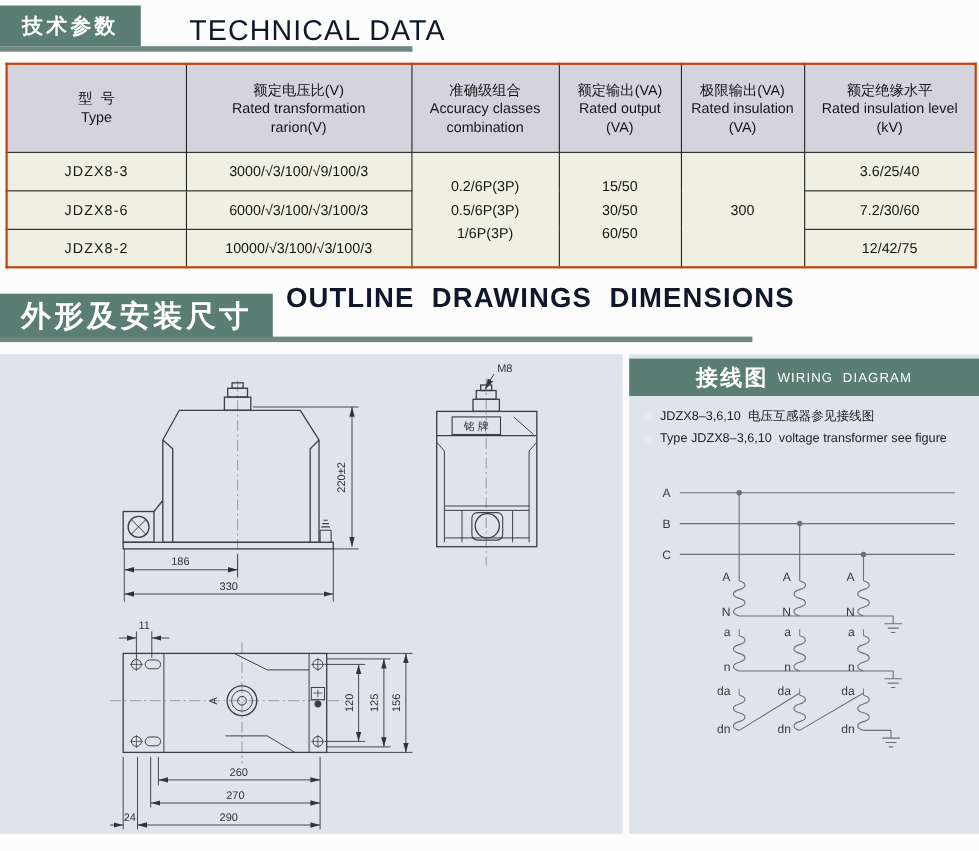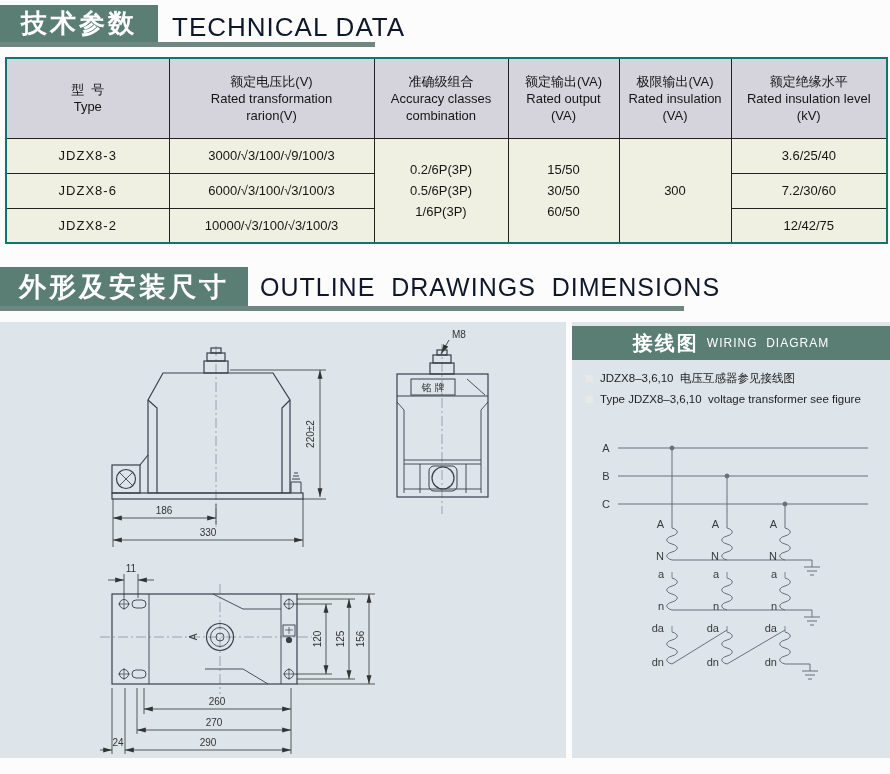--- a/index.html
+++ b/index.html
@@ -15,34 +15,34 @@
 
   
   .green-box {
     position:absolute;
     background:#5a7e74;
     color:#ffffff;
     font-weight:bold;
     display:flex; align-items:center; justify-content:center;
     letter-spacing:3px;
   }
-  #tech-box   { left:0; top:5px;   width:158px; height:37px; font-size:26px; }
+  #tech-box   { left:0; top:5px;   width:128px; height:37px; font-size:19px; }
   #outline-box{ left:0; top:267px; width:248px; height:40px; font-size:27px; }
   .en-title { position:absolute; color:#0f172a; letter-spacing:1px; }
   #tech-en    { left:172px; top:12px;  font-size:26px; }
-  #outline-en { left:260px; top:273px; font-size:25px; }
+  #outline-en { left:260px; top:257px; font-size:25px;font-weight:bold; }
   .rule { position:absolute; background:#6f8781; height:5px; }
   #rule1 { left:0; top:42px;  width:375px; }
   #rule2 { left:0; top:306px; width:684px; }
 
   
   #tech-table {
     position:absolute; left:5px; top:57px; width:881px;
     border-collapse:collapse; table-layout:fixed;
-    border:2px solid #0f766e;
+    border:2px solid #c2410c;
   }
   #tech-table th, #tech-table td {
     border:1px solid #222;
     text-align:center; vertical-align:middle;
     font-weight:normal; font-size:13px; color:#151515;
   }
   #tech-table th { background:#d5d3dc; height:80px; line-height:17px; }
   #tech-table td { height:35px; background:#f0f0e2; }
   td.type-cell { background:#dbe6e3; letter-spacing:1px; font-size:13.5px; }
   .mline div { line-height:21px; }

